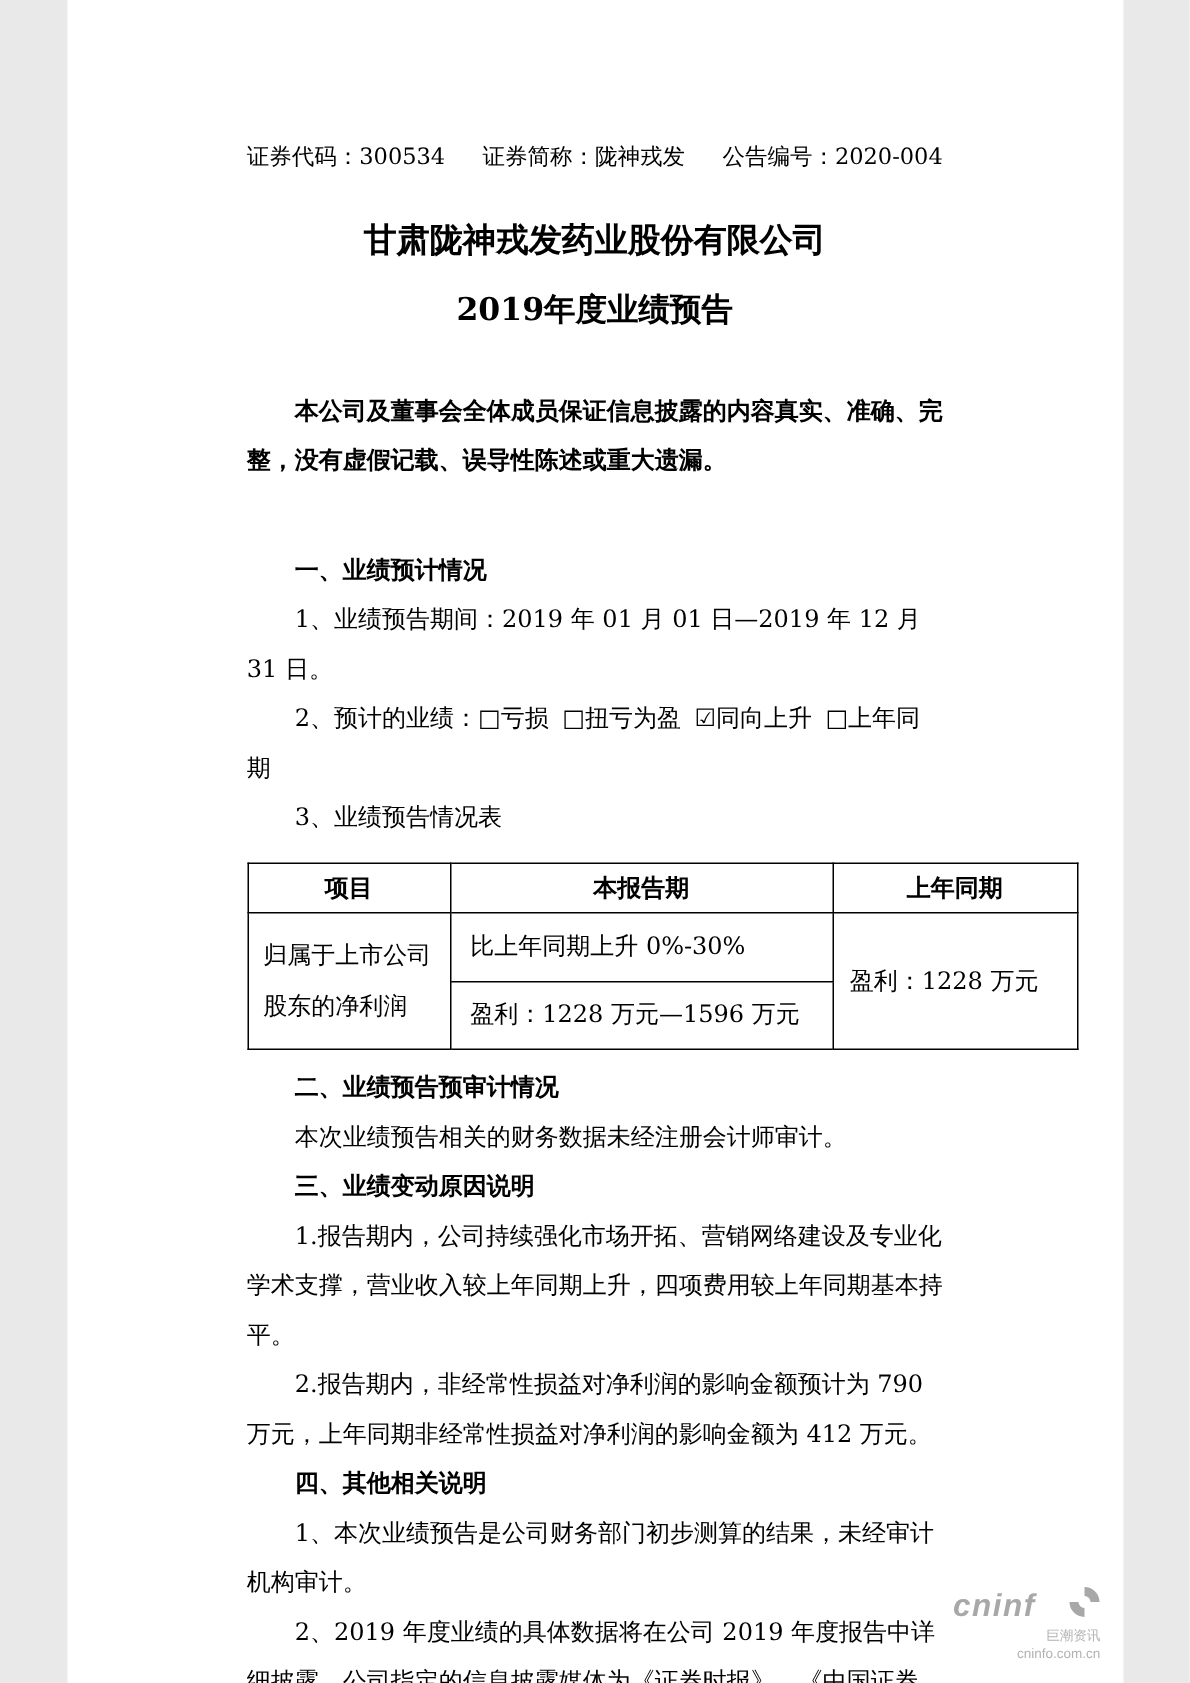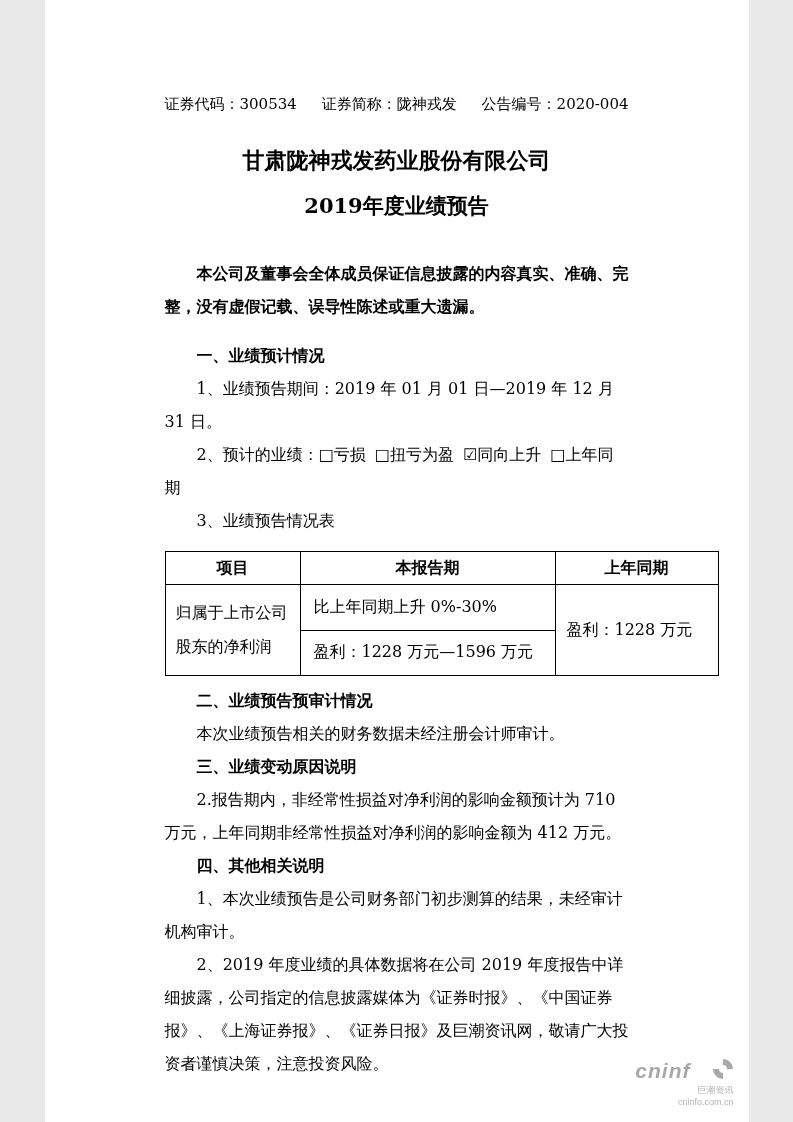--- a/index.html
+++ b/index.html
@@ -16,21 +16,21 @@
     display:flex; justify-content:space-between;
     font-size:15px; line-height:18px;
   }
 
   .title   { text-align:center; font-weight:bold; font-size:22px; line-height:26px; margin-top:34px; }
   .subtitle{ text-align:center; font-weight:bold; font-size:21px; line-height:26px; margin-top:20px; }
 
   .statement { margin-top:38px; font-weight:bold; text-indent:2em; line-height:33px; }
 
   .heading { font-weight:bold; text-indent:2em; line-height:33px; }
-  .sec1-heading { margin-top:16px; }
+  .sec1-heading { margin-top:40px; }
   .para { text-indent:2em; line-height:33px; }
 
   .opt { margin-right:9px; }
 
   table.forecast {
     border-collapse:collapse; width:100%; table-layout:fixed;
     margin:14px 0 8px 0;
   }
   .forecast th, .forecast td {
     border:1.6px solid #000; font-size:16px; vertical-align:middle;
@@ -98,21 +98,22 @@
         <tr>
           <td class="cell-current">盈利：1228 万元—1596 万元</td>
         </tr>
       </tbody>
     </table>
 
     <p class="heading">二、业绩预告预审计情况</p>
     <p class="para">本次业绩预告相关的财务数据未经注册会计师审计。</p>
 
     <p class="heading">三、业绩变动原因说明</p>
-    <p class="para">2.报告期内，非经常性损益对净利润的影响金额预计为 710 万元，上年同期非经常性损益对净利润的影响金额为 412 万元。</p>
+    <p class="para">1.报告期内，公司持续强化市场开拓、营销网络建设及专业化学术支撑，营业收入较上年同期上升，四项费用较上年同期基本持平。</p>
+    <p class="para">2.报告期内，非经常性损益对净利润的影响金额预计为 790 万元，上年同期非经常性损益对净利润的影响金额为 412 万元。</p>
 
     <p class="heading">四、其他相关说明</p>
     <p class="para">1、本次业绩预告是公司财务部门初步测算的结果，未经审计机构审计。</p>
     <p class="para">2、2019 年度业绩的具体数据将在公司 2019 年度报告中详细披露，公司指定的信息披露媒体为《证券时报》、《中国证券报》、《上海证券报》、《证券日报》及巨潮资讯网，敬请广大投资者谨慎决策，注意投资风险。</p>
 
   </div>
 
   <div class="footer-logo">
     <div class="logo-row">
       <span class="logo-text">cninf</span>

